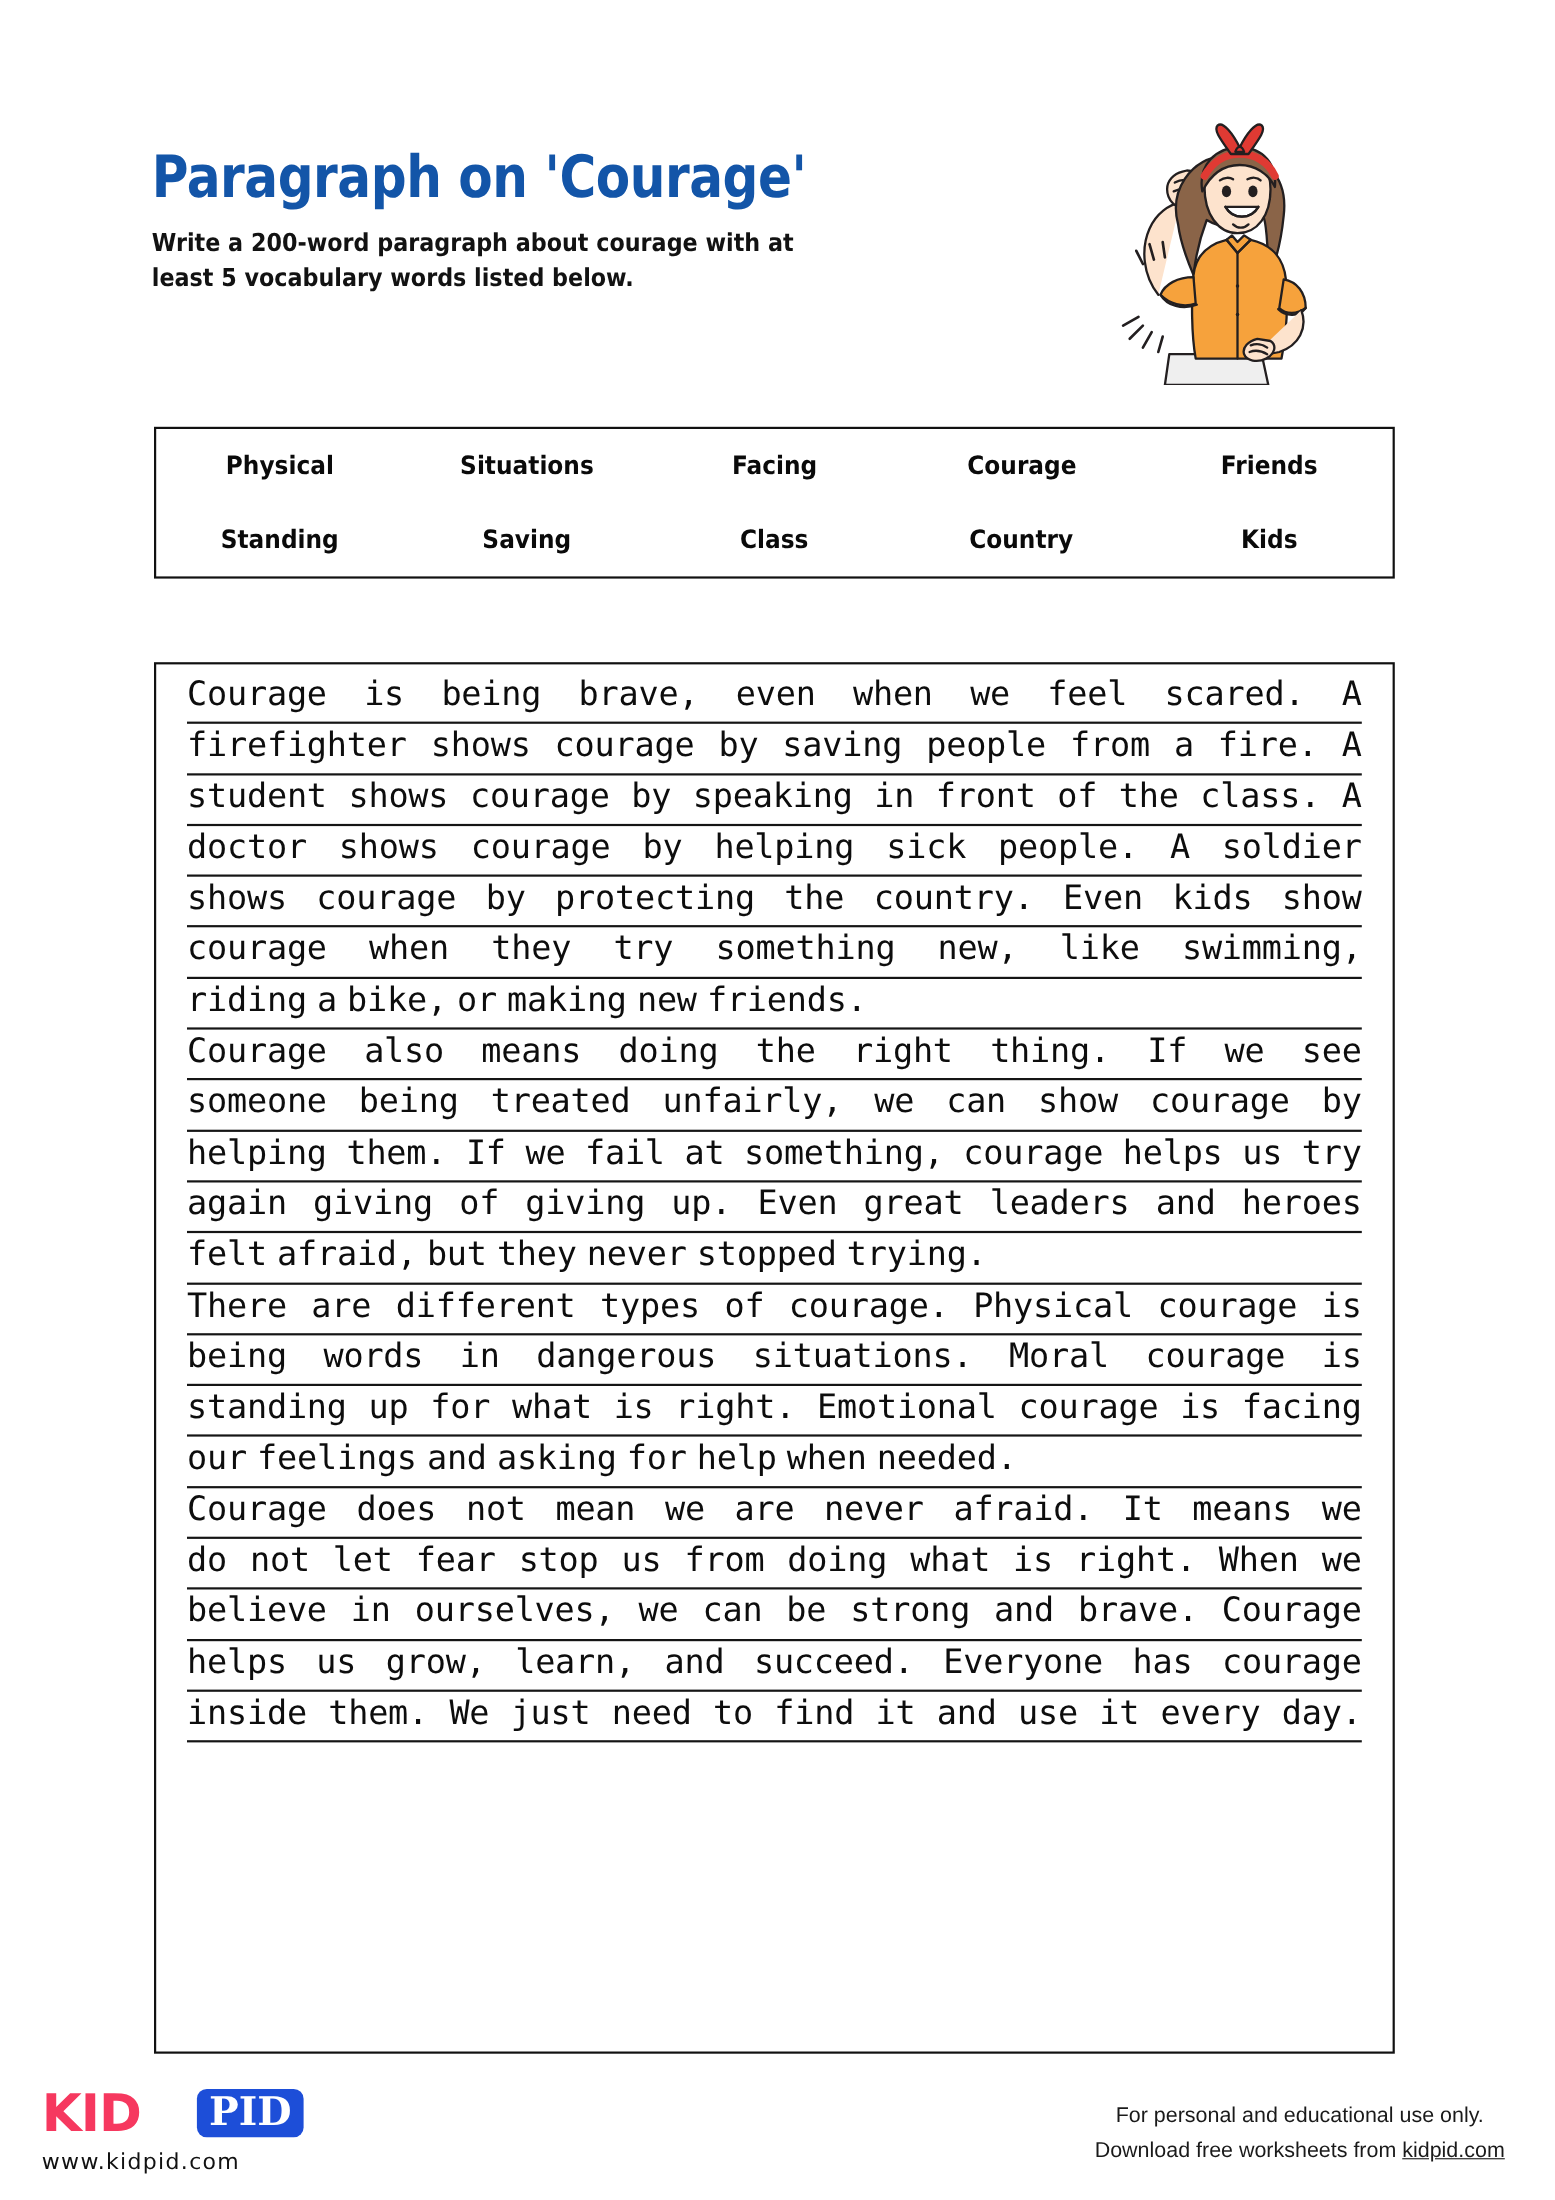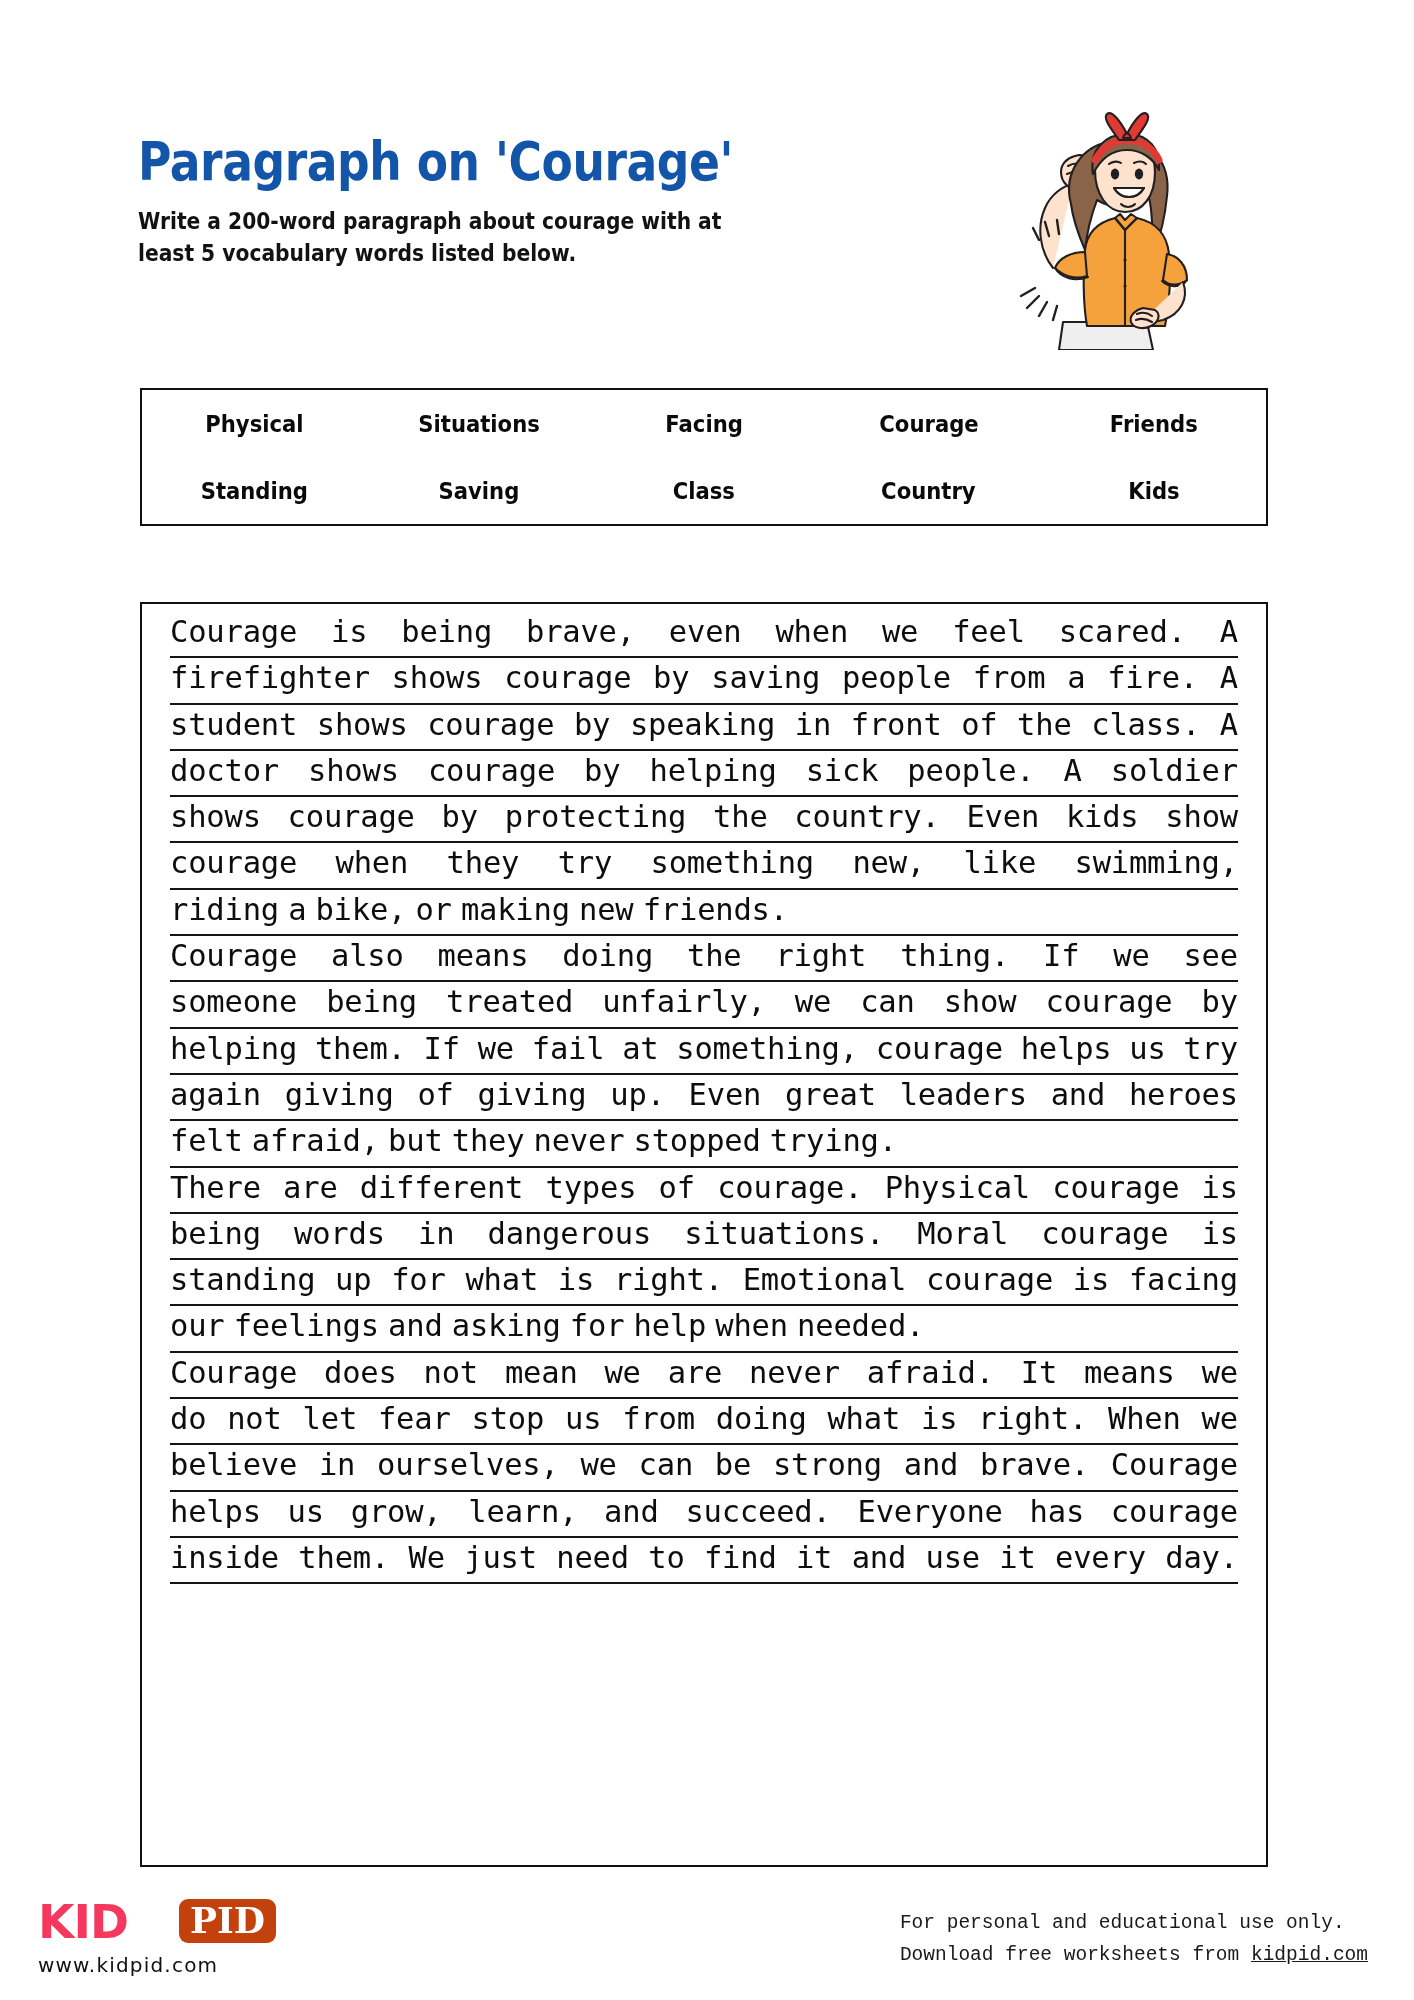--- a/index.html
+++ b/index.html
@@ -103,21 +103,21 @@
   .logo-row { display:flex; align-items:center; height:52px;gap:48px; }
   .logo-kid {
     font-family:"DejaVu Sans", sans-serif;
     font-weight:bold;
     font-size:47px;
     color:#f6385f;
     letter-spacing:-1px;
     line-height:1;
   }
   .logo-pid-wrap {
-    background:#c2410c;
+    background:#1d4ed8;
     border-radius:9px;
     padding:3px 11px 5px 11px;
     margin-left:3px;
     display:inline-block;
   }
   .logo-pid {
     font-family:"DejaVu Serif", serif;
     font-weight:bold;
     font-size:36px;
     color:#ffffff;
@@ -126,22 +126,22 @@
   }
   .logo-url {
     margin-top:6px;
     font-family:"DejaVu Sans", sans-serif;
     font-size:20px;
     color:#111;
     letter-spacing:1.2px;
   }
   .footer-note {
     position:absolute; right:46px; top:1908px;
-    text-align:left;
-    font-family:Liberation Mono, monospace;
+    text-align:center;
+    font-family:Liberation Sans, sans-serif;
     font-size:19.5px;
     line-height:1.62;
     color:#1a1a1a;
   }
   .footer-note .link { text-decoration:underline; }
 </style>
 </head>
 <body>
 
 <div class="page">

